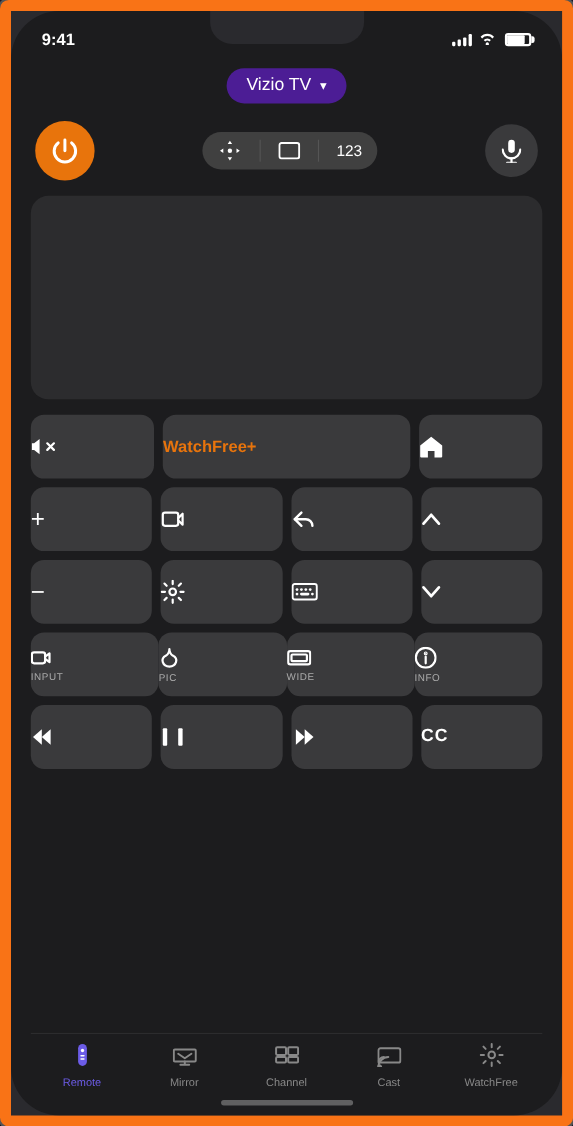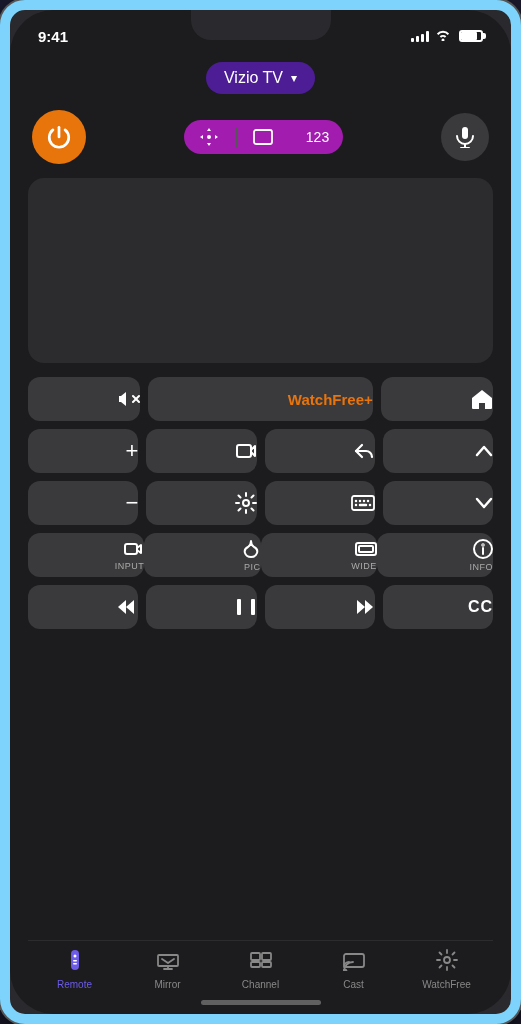--- a/index.html
+++ b/index.html
@@ -8,22 +8,22 @@
       display: flex;
       justify-content: center;
       align-items: center;
       min-height: 100vh;
       font-family: -apple-system, BlinkMacSystemFont, 'Helvetica Neue', sans-serif;
     }
     .phone-frame {
       width: 521px;
       height: 1024px;
       background: #2a2a2e;
-      border-radius: 25px;
-      border: 10px solid #7dd3fc;
+      border-radius: 8px;
+      border: 10px solid #f97316;
       position: relative;
       overflow: hidden;
       box-shadow: 0 0 0 2px #555, 0 20px 60px rgba(0,0,0,0.8);
     }
     .phone-screen {
       width: 100%;
       height: 100%;
       background: #1c1c1e;
       border-radius: 44px;
       overflow: hidden;
@@ -152,21 +152,21 @@
       cursor: pointer;
     }
     .power-btn svg {
       width: 26px;
       height: 26px;
       color: #fff;
     }
     .top-center-controls {
       display: flex;
       align-items: center;
-      background: #a21caf;
+      background: #404040;
       border-radius: 22px;
       padding: 6px 14px;
       gap: 16px;
     }
     .top-icon-btn {
       color: #fff;
       display: flex;
       align-items: center;
       cursor: pointer;
       font-size: 18px;
@@ -195,24 +195,24 @@
     .touchpad {
       background: #2c2c2e;
       border-radius: 16px;
       height: 185px;
       margin-bottom: 14px;
     }
     .remote-btn {
       background: #3a3a3c;
       border-radius: 12px;
       display: flex;
-      align-items: flex-end;
+      align-items: flex-start;
       justify-content: center;
       cursor: pointer;
-      height: 44px;
+      height: 58px;
       color: #fff;
       font-size: 20px;
       border: none;
       outline: none;
       flex-direction: column;
       gap: 2px;
     }
     .remote-btn.watchfree {
       background: #3a3a3c;
     }

